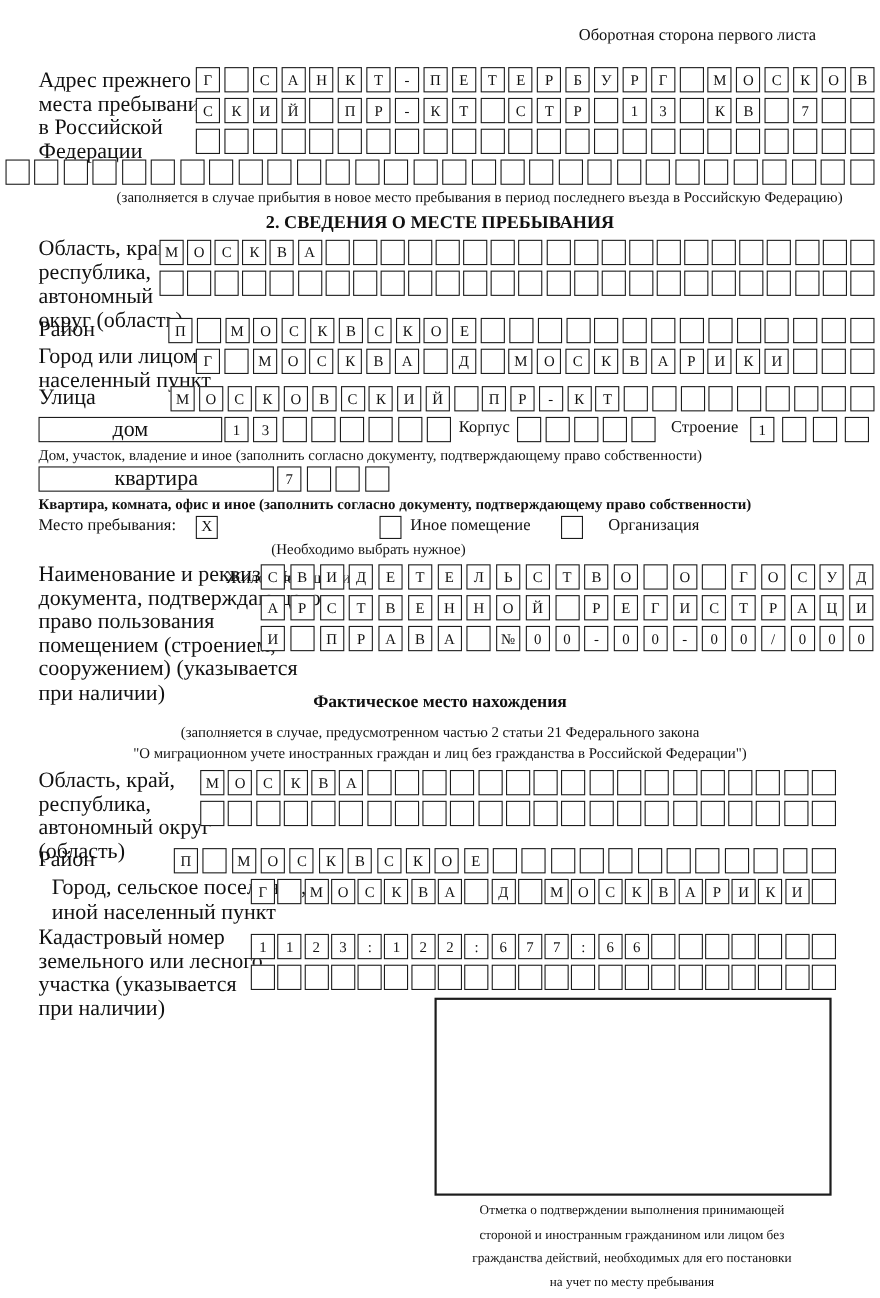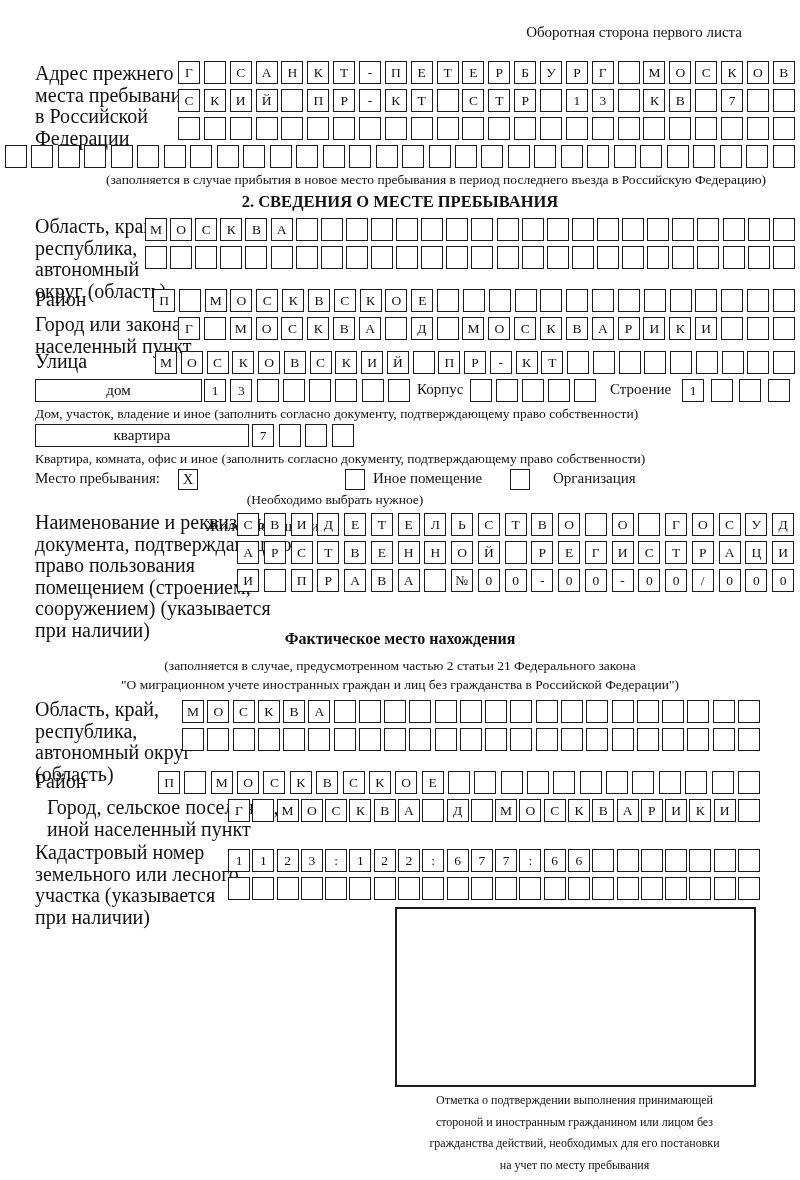--- a/index.html
+++ b/index.html
@@ -8,21 +8,21 @@
   .abs{position:absolute;}
   .flabel{font-size:20px;line-height:21.5px;white-space:pre-line;color:#111;}
   .caption{font-size:13.5px;color:#111;}
   .center{text-align:center;}
   .bold{font-weight:bold;}
   .cellrow{position:absolute;display:flex;justify-content:space-between;}
   .cell{width:20px;height:21px;border:1.6px solid #1c1c1c;background:#fff;
         display:flex;align-items:center;justify-content:center;
         font-size:13.5px;line-height:1;flex:0 0 auto;}
   .widebox{position:absolute;height:21px;border:1.6px solid #1c1c1c;background:#fff;
-        display:flex;align-items:center;justify-content:center;font-size:15px;}
+        display:flex;align-items:center;justify-content:center;font-size:20px;}
   .checkbox{position:absolute;width:18px;height:19px;border:1.6px solid #1c1c1c;background:#fff;
         display:flex;align-items:center;justify-content:center;font-size:14px;}
   .inline-label{position:absolute;font-size:15px;white-space:nowrap;}
   .markbox{position:absolute;border:2px solid #1c1c1c;background:#fff;}
   .title{font-size:16.5px;}
 </style>
 </head>
 <body>
 
 <div id="page">
@@ -230,21 +230,21 @@
       <div class="cell"></div>
       <div class="cell"></div>
       <div class="cell"></div>
       <div class="cell"></div>
       <div class="cell"></div>
       <div class="cell"></div>
       <div class="cell"></div>
       <div class="cell"></div>
     </div>
 
-  <div class="abs flabel" style="top:314px;left:35px;">Город или закона
+  <div class="abs flabel" style="top:314px;left:35px;">Город или лицом
 населенный пункт</div>
   <div class="cellrow" style="top:317px;left:178px;width:617px;">
       <div class="cell">Г</div>
       <div class="cell"></div>
       <div class="cell">М</div>
       <div class="cell">О</div>
       <div class="cell">С</div>
       <div class="cell">К</div>
       <div class="cell">В</div>
       <div class="cell">А</div>
@@ -323,21 +323,21 @@
     </div>
   <div class="abs caption" style="top:406px;left:35px;">Дом, участок, владение и иное (заполнить согласно документу, подтверждающему право собственности)</div>
 
   <div class="widebox" style="top:424px;left:35px;width:212px;">квартира</div>
   <div class="cellrow" style="top:424px;left:252px;width:102px;">
       <div class="cell">7</div>
       <div class="cell"></div>
       <div class="cell"></div>
       <div class="cell"></div>
     </div>
-  <div class="abs caption" style="top:451px;left:35px;">Квартира, комната, офис и иное (заполнить согласно документу, подтверждающему право собственности)</div>
+  <div class="abs caption" style="top:451px;left:35px;font-weight:bold;">Квартира, комната, офис и иное (заполнить согласно документу, подтверждающему право собственности)</div>
 
   <div class="inline-label" style="top:470px;left:35px;">Место пребывания:</div>
   <div class="checkbox" style="top:469px;left:178px;">X</div>
   <div class="inline-label" style="top:470px;left:206px;margin-top:48px;">Жилое помещение</div>
   <div class="checkbox" style="top:469px;left:345px;"></div>
   <div class="inline-label" style="top:470px;left:373px;">Иное помещение</div>
   <div class="checkbox" style="top:469px;left:510px;"></div>
   <div class="inline-label" style="top:470px;left:553px;">Организация</div>
   <div class="abs caption center" style="top:492px;left:180px;width:310px;">(Необходимо выбрать нужное)</div>
 

